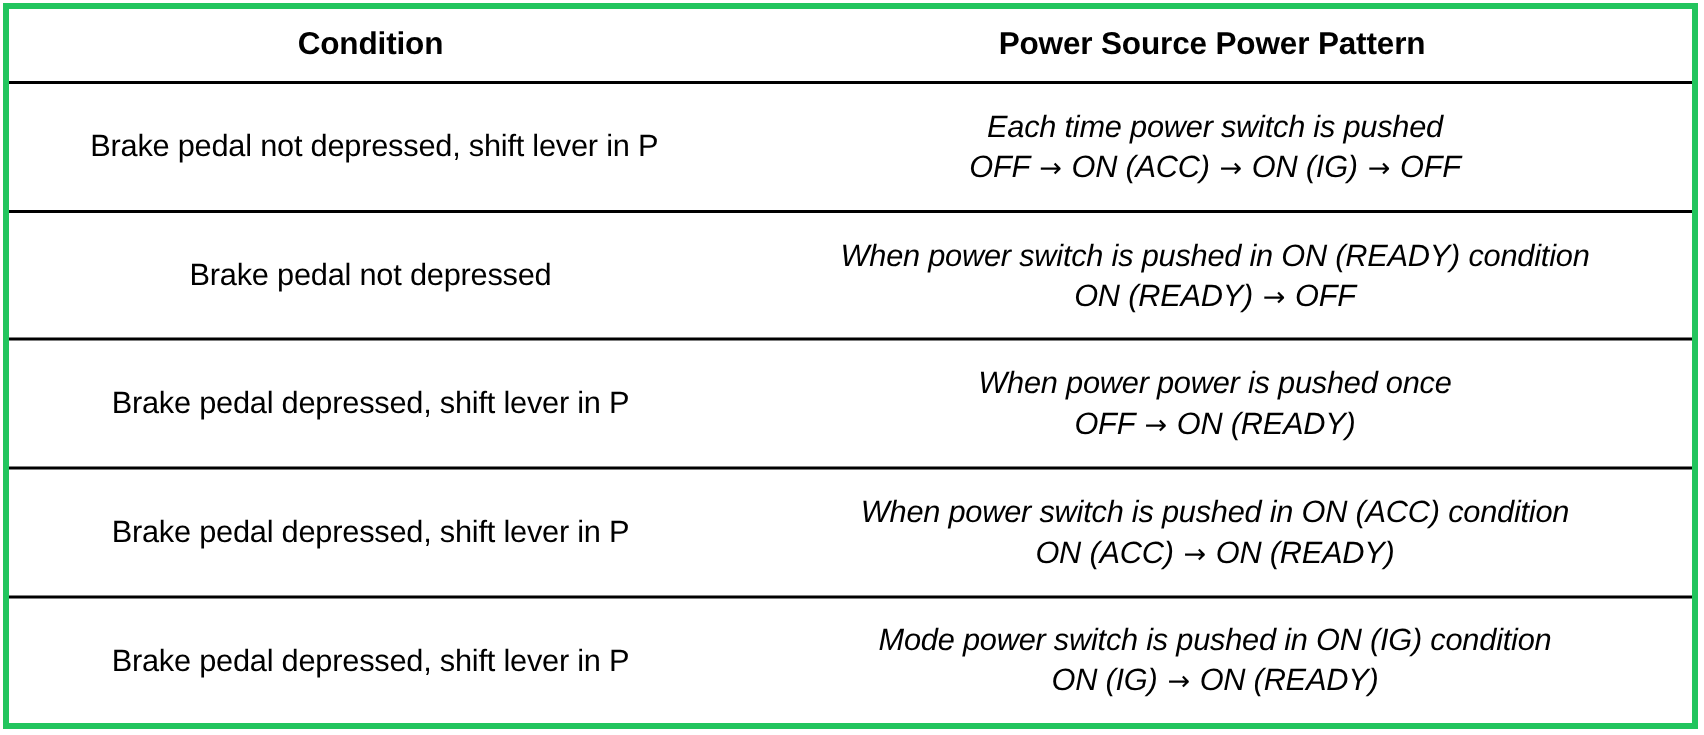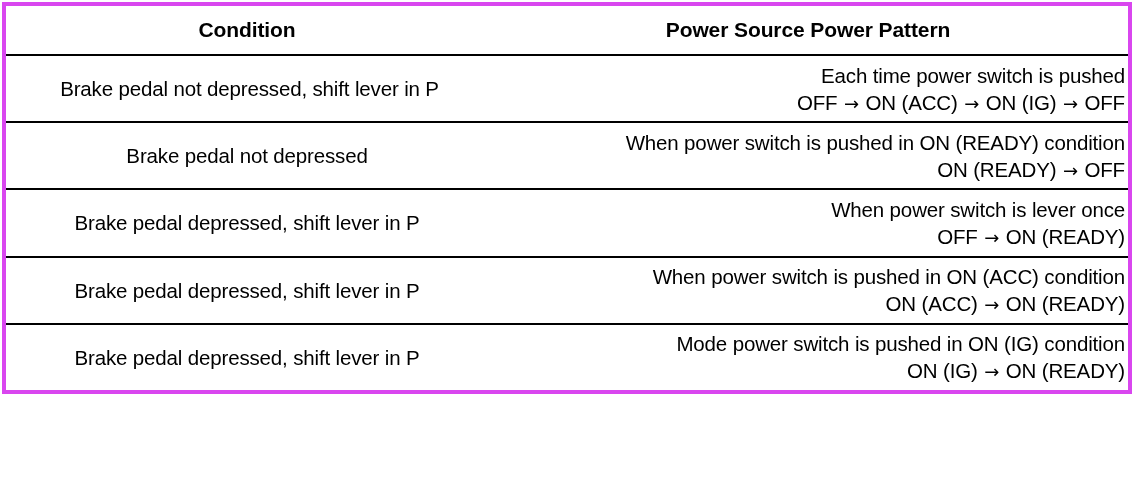--- a/index.html
+++ b/index.html
@@ -13,23 +13,23 @@
     font-family: "Liberation Sans", sans-serif;
     color: #000000;
     overflow: hidden;
   }
 
   .table-wrap {
     position: absolute;
     left: 2px;
     top: 2px;
     width: 1130px;
-    height: 392px;
+    height: 484px;
     box-sizing: border-box;
-    border: 4px solid #d946ef;
+    border: 4px solid #22c55e;
     background: #ffffff;
   }
 
   table.spec-table {
     width: 100%;
     height: 100%;
     border-collapse: collapse;
     table-layout: fixed;
     background: #ffffff;
   }
@@ -77,26 +77,27 @@
   }
   
   tr.row-1 .condition-text {
     text-align: center;
     padding-left: 7px;
     padding-right: 2px;
   }
 
   .pattern-text {
     display: block;
-    text-align: right;
+    text-align: center;
     font-size: 20.5px;
     line-height: 1.32;
     padding: 0 3px 0 7px;
     letter-spacing: -0.15px;
     white-space: nowrap;
+    font-style: italic;
   }
   .pattern-text .line {
     display: block;
   }
   .arrow {
     font-family: "DejaVu Sans", sans-serif;
     font-size: 18px;
     padding: 0 1px;
   }
 
@@ -144,21 +145,21 @@
           </span>
         </td>
       </tr>
 
       <tr class="data-row row-3">
         <td class="cell-condition">
           <span class="condition-text">Brake pedal depressed, shift lever in P</span>
         </td>
         <td class="cell-pattern">
           <span class="pattern-text">
-            <span class="line">When power switch is lever once</span>
+            <span class="line">When power power is pushed once</span>
             <span class="line"><span>OFF</span> <span class="arrow">→</span> <span>ON (READY)</span></span>
           </span>
         </td>
       </tr>
 
       <tr class="data-row row-4">
         <td class="cell-condition">
           <span class="condition-text">Brake pedal depressed, shift lever in P</span>
         </td>
         <td class="cell-pattern">

